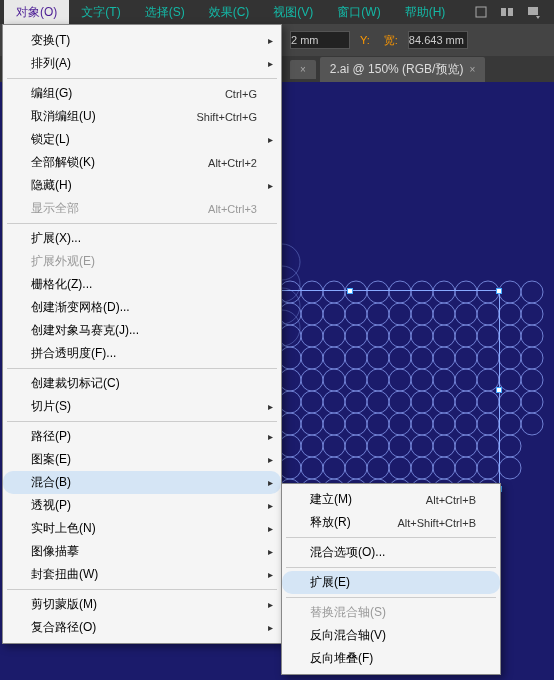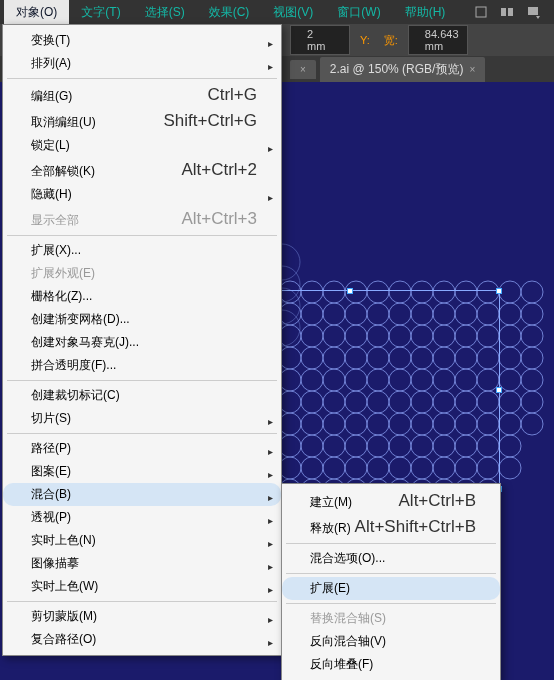--- a/index.html
+++ b/index.html
@@ -1,34 +1,34 @@
 <!DOCTYPE html>
 <html><head>
 <meta charset="utf-8">
 <style>
 * { margin: 0; padding: 0; box-sizing: border-box; font-family: "Microsoft YaHei", Arial, sans-serif; font-size: 12px; }
 body { background: #1a1a4a; width: 554px; height: 680px; overflow: hidden; position: relative; }
 .menubar { background: #333; height: 24px; display: flex; align-items: center; padding-left: 4px; gap: 0; }
 .menubar-item { color: #14b8a6; padding: 4px 12px; cursor: default; }
-.menubar-item.active { background: #e8e8e8; color: #0f172a; }
+.menubar-item.active { background: #e8e8e8; color: #4c1d95; }
 .toolbar-icons { margin-left: auto; display: flex; gap: 8px; padding-right: 12px; }
 .tb-icon { width: 18px; height: 18px; display: flex; align-items: center; justify-content: center; }
 .control-bar { background: #444; height: 32px; display: flex; align-items: center; padding: 0 8px; gap: 6px; color: #ccc; position: relative; }
 .cb-label { color: #f90; font-size: 11px; padding: 2px 4px; }
-.cb-input { background: #222; border: 1px solid #555; color: #ccc; padding: 2px 16px; width: 60px; font-size: 11px; }
+.cb-input { background: #222; border: 1px solid #555; color: #ccc; padding: 2px 0; width: 60px; font-size: 11px; }
 .tabbar { background: #383838; height: 26px; display: flex; align-items: center; padding-left: 8px; }
 .tab { background: #555; color: #ddd; padding: 4px 10px; margin-right: 4px; border-radius: 2px 2px 0 0; font-size: 11px; display: flex; align-items: center; gap: 6px; }
 .tab .x { color: #aaa; font-size: 10px; }
 .canvas-area { position: relative; width: 100%; height: calc(100% - 82px); background: #1b1b6b; }
 .selection-box { position: absolute; top: 208px; left: 200px; width: 300px; height: 200px; border: 1px solid #8af; }
 .handle { width: 6px; height: 6px; background: #fff; border: 1px solid #4af; position: absolute; }
 .dropdown { position: absolute; top: 24px; left: 2px; width: 280px; background: #f5f5f5; border: 1px solid #888; box-shadow: 3px 3px 8px rgba(0,0,0,.4); z-index: 100; padding: 4px 0; }
-.dropdown-item { display: flex; align-items: flex-end; padding: 3px 24px 3px 28px; color: #000; font-size: 12px; }
+.dropdown-item { display: flex; align-items: center; padding: 3px 24px 3px 28px; color: #000; font-size: 12px; }
 .dropdown-item.disabled { color: #999; }
-.dropdown-item .shortcut { margin-left: auto; color: #333; font-size: 17px; }
+.dropdown-item .shortcut { margin-left: auto; color: #333; font-size: 11px; }
 .dropdown-item.disabled .shortcut { color: #999; }
 .dropdown-item.hover { background: #d5e5f5; border-radius: 10px; }
 .dropdown-item.has-sub { position: relative; }
 .dropdown-item.has-sub::after { content: "▸"; position: absolute; right: 8px; color: #333; font-size: 10px; }
 .dropdown-sep { height: 1px; background: #ccc; margin: 3px 4px; }
 .submenu { position: absolute; top: 483px; left: 281px; width: 220px; background: #f5f5f5; border: 1px solid #888; box-shadow: 3px 3px 8px rgba(0,0,0,.4); z-index: 110; padding: 4px 0; }
 .circles { position: absolute; top: 120px; left: 200px; }
 </style>
 </head>
 <body>
@@ -312,21 +312,21 @@
     <div class="dropdown-item has-sub">
       <span>透视(P)</span>
     </div>
     <div class="dropdown-item has-sub">
       <span>实时上色(N)</span>
     </div>
     <div class="dropdown-item has-sub">
       <span>图像描摹</span>
     </div>
     <div class="dropdown-item has-sub">
-      <span>实时上色(W)</span>
+      <span>封套扭曲(W)</span>
     </div>
     <div class="dropdown-sep"></div>
     <div class="dropdown-item has-sub">
       <span>剪切蒙版(M)</span>
     </div>
     <div class="dropdown-item has-sub">
       <span>复合路径(O)</span>
     </div>
   </div>
 <div class="submenu" id="submenu">

